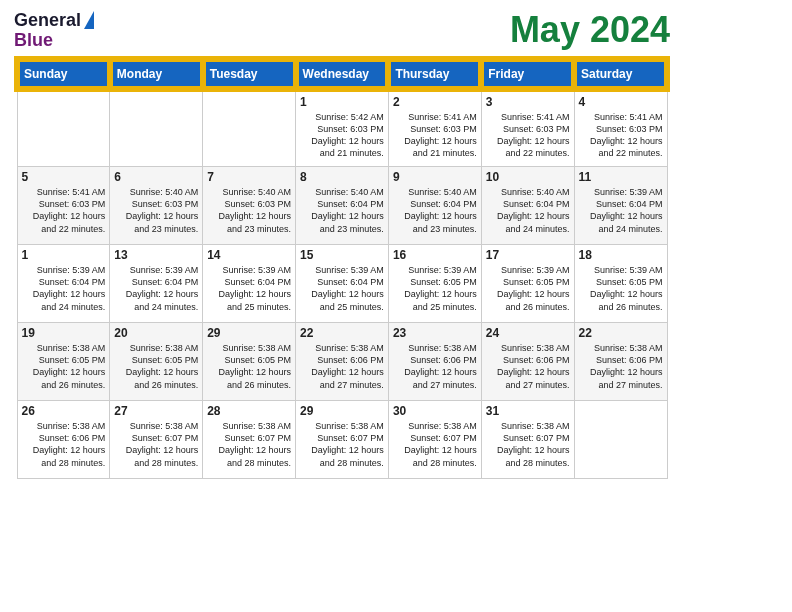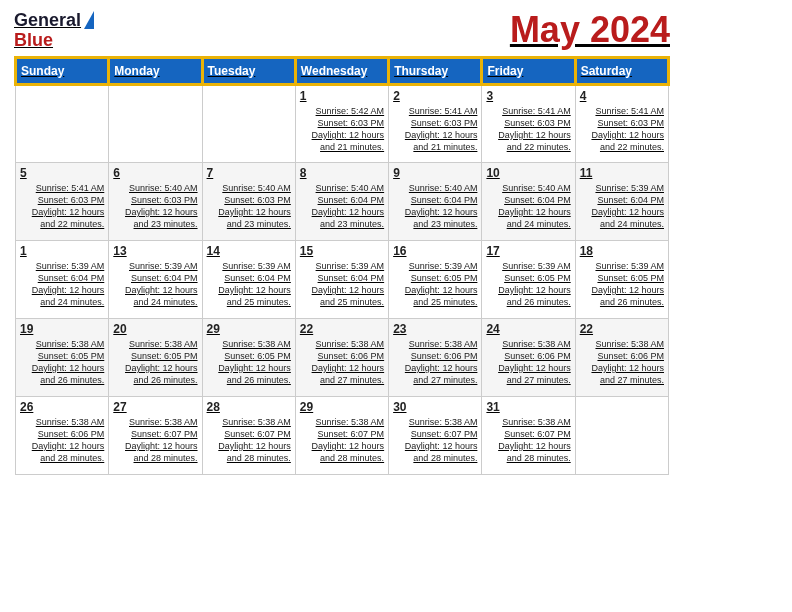--- a/index.html
+++ b/index.html
@@ -6,59 +6,58 @@
     body {
       font-family: Arial, sans-serif;
       background: #fff;
       width: 792px;
       height: 612px;
       overflow: hidden;
     }
     .page {
       width: 684px;
       padding: 10px 14px 10px 14px;
-      text-decoration: underline;
     }
     .header-row {
       display: flex;
       justify-content: space-between;
       align-items: flex-start;
       margin-bottom: 6px;
     }
     .logo {
       display: flex;
       flex-direction: column;
       align-items: flex-start;
     }
     .title-block {
       text-align: right;
     }
     .month-title {
       font-size: 36px;
       font-weight: bold;
-      color: #b91c1c;
+      color: #15803d;
       line-height: 1.1;
     }
     .location-title {
       font-size: 15px;
       color: #333;
     }
     .calendar-table {
       width: 100%;
       border-collapse: collapse;
       table-layout: fixed;
     }
     .calendar-table th {
       background: #1565c0;
       color: #fff;
       font-size: 12px;
       font-weight: bold;
       padding: 5px 4px;
       text-align: left;
-      border: 3px solid #eab308;
+      border: 6px solid #eab308;
     }
     .calendar-table td {
       border: 1px solid #ccc;
       vertical-align: top;
       padding: 3px 4px;
       font-size: 9.5px;
       color: #222;
       height: 78px;
       background: #fff;
     }
@@ -84,21 +83,21 @@
 </head>
 <body>
 
 <div class="page">
   <div class="header-row">
     <div class="logo">
       <div style="display:flex;align-items:center;">
         <span style="font-size:18px;font-weight:bold;color:#1a1a2e;">General</span>
         <span style="display:inline-block;width:0;height:0;border-left:10px solid transparent;border-bottom:18px solid #1565c0;margin-left:3px;margin-bottom:2px;"></span>
       </div>
-      <span style="font-size:18px;font-weight:bold;color:#b91c1c;display:block;line-height:1;">Blue</span>
+      <span style="font-size:18px;font-weight:bold;color:#701a75;display:block;line-height:1;">Blue</span>
     </div>
     <div class="title-block">
       <div class="month-title">May 2024</div>
     </div>
   </div>
 
   <table class="calendar-table">
     <thead>
       <tr>
         <th>Sunday</th>

